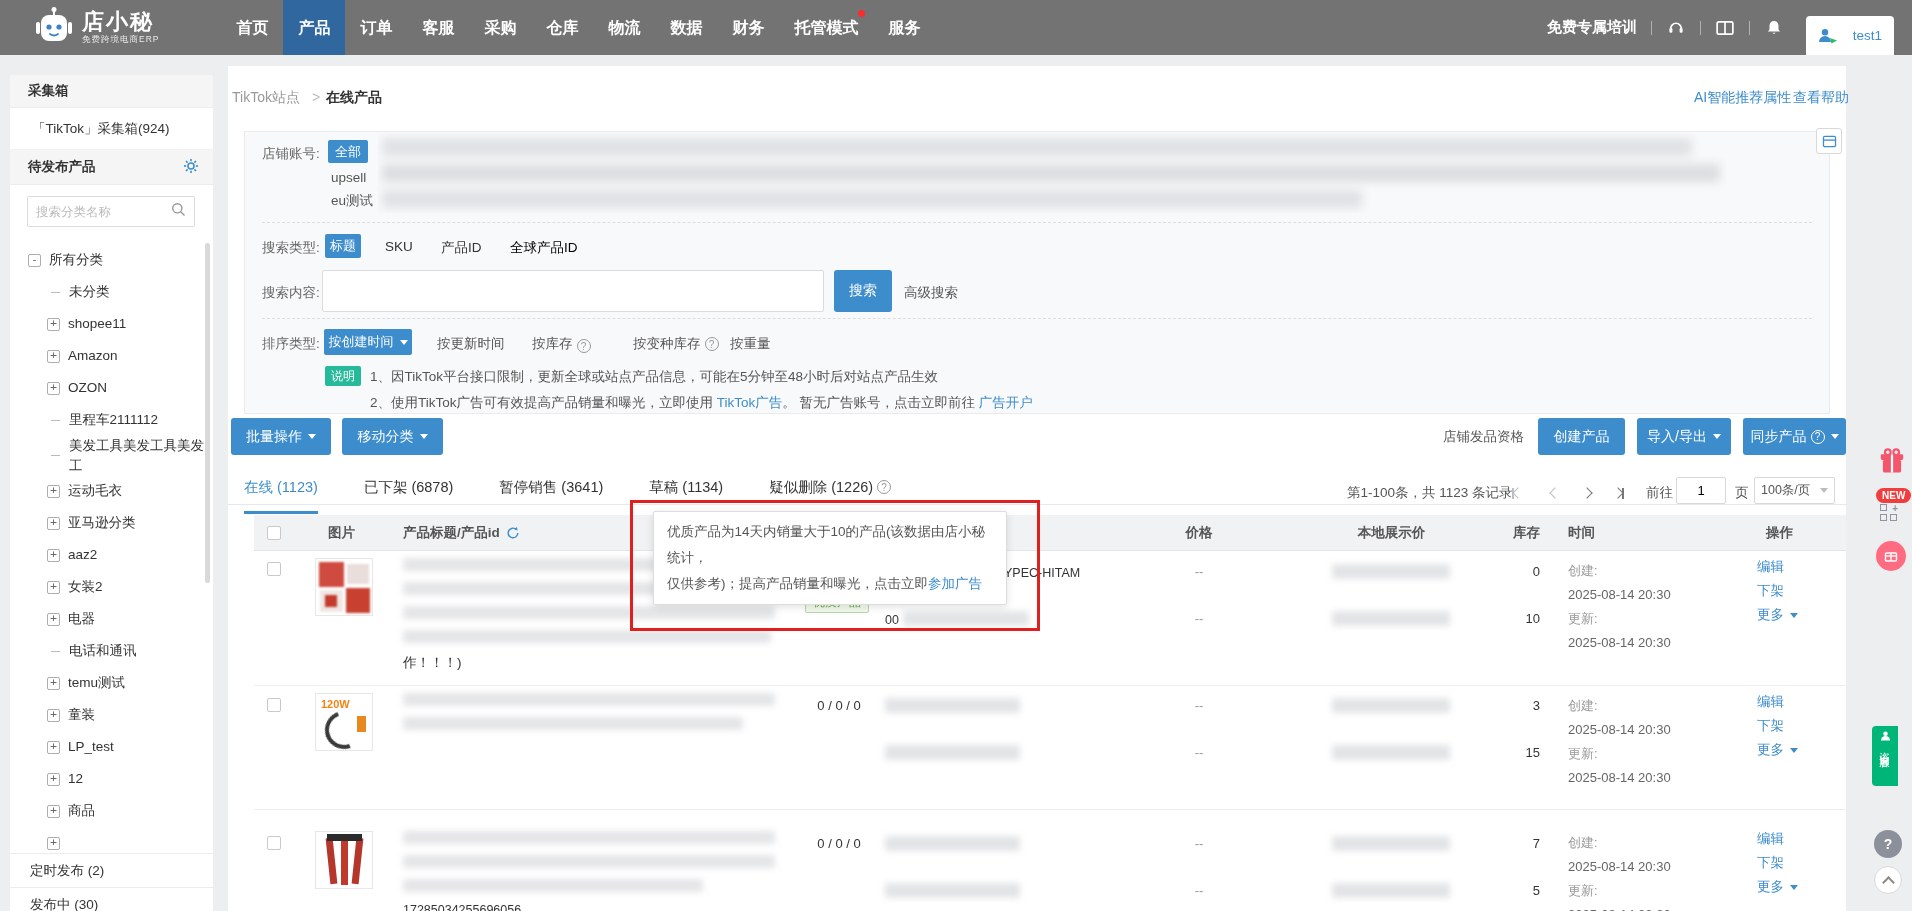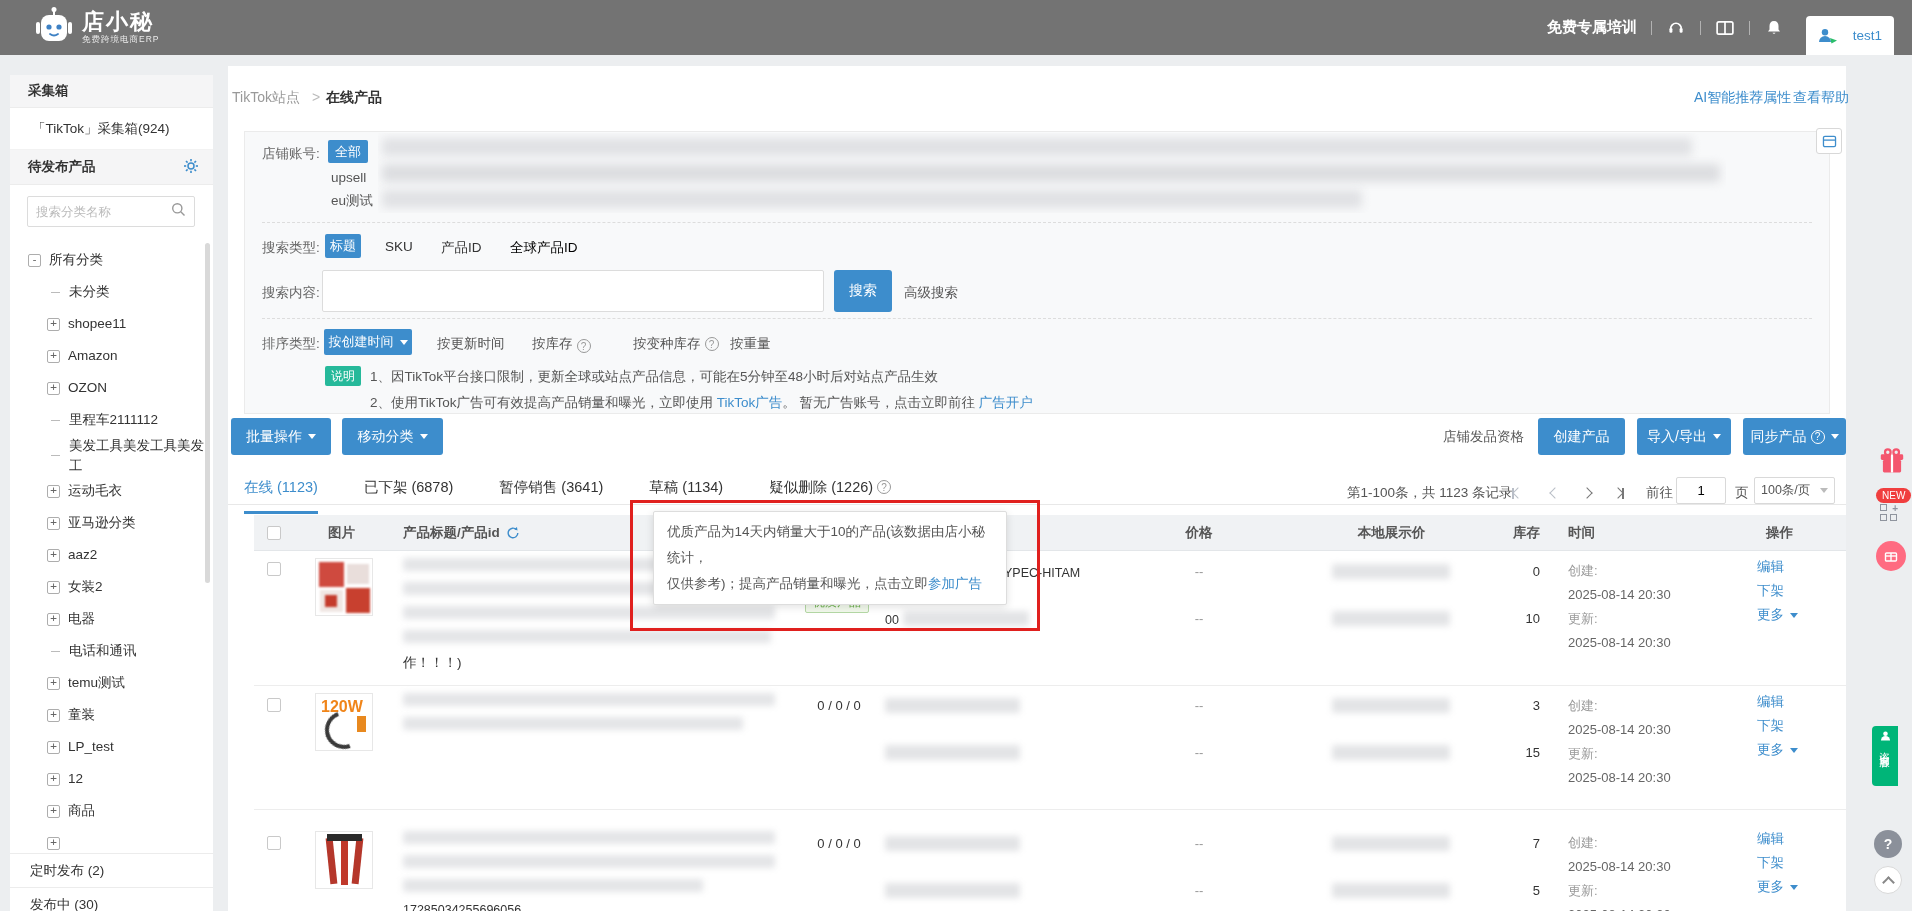--- a/index.html
+++ b/index.html
@@ -88,21 +88,21 @@
 .timecol{position:absolute;left:1314px;font-size:13px}
 .timecol .lab{color:#999;line-height:24px}
 .timecol .val{color:#666;line-height:24px}
 .actcol{position:absolute;left:1503px}
 .alink{color:#3d8dcc;font-size:13.5px;display:block;line-height:24px;cursor:pointer;white-space:nowrap}
 
 .red-rect{position:absolute;left:630px;top:500px;width:410px;height:131px;border:3px solid #e0201e;z-index:40;pointer-events:none}
 .tipbox{position:absolute;left:20px;top:8px;width:354px;background:#fff;border:1px solid #ddd;box-shadow:0 2px 8px rgba(0,0,0,.12);border-radius:2px;padding:7px 13px;font-size:13.5px;color:#555;line-height:26px;pointer-events:auto}
 
 .fl{position:absolute;z-index:45;cursor:pointer}
-.newbadge{left:1876px;top:488px;background:#f03e3e;color:#fff;font-size:10px;font-weight:normal;border-radius:8px;padding:2px 6px}
+.newbadge{left:1876px;top:488px;background:#f03e3e;color:#fff;font-size:10px;font-weight:bold;border-radius:8px;padding:2px 6px}
 .promo{left:1876px;top:541px;width:30px;height:30px;border-radius:50%;background:#ff6b81;display:flex;align-items:center;justify-content:center}
 .consult{left:1872px;top:726px;width:26px;height:60px;background:#00b578;border-radius:4px 0 0 4px;display:flex;flex-direction:column;align-items:center;padding-top:5px;gap:3px}
 .consult .vtxt{writing-mode:vertical-rl;color:#fff;font-size:10.5px;letter-spacing:2px}
 .circ{width:28px;height:28px;border-radius:50%;display:flex;align-items:center;justify-content:center}
 .help-c{left:1874px;top:830px;background:#8b909a;color:#fff;font-size:14px;font-weight:bold}
 .help-c::before{content:"?"}
 .top-c{left:1874px;top:866px;background:#fff;border:1px solid #d9d9d9}
 .chev-up{width:9px;height:9px;border-left:2px solid #888;border-top:2px solid #888;transform:rotate(45deg);margin-top:4px}
 .sq-icon{left:1880px;top:504px;width:18px;height:18px;position:absolute}
 .sq{position:absolute;width:7px;height:7px;border:1.3px solid #8f949e}
@@ -122,20 +122,33 @@
           <rect x="7" y="9" width="26" height="26" rx="8" fill="#fff"></rect>
           <circle cx="15" cy="21" r="2.6" fill="#3e81c4"></circle>
           <circle cx="25" cy="21" r="2.6" fill="#3e81c4"></circle>
           <path d="M16 28 q4 3 8 0" stroke="#3e81c4" stroke-width="1.8" fill="none" stroke-linecap="round"></path>
         </svg>
     </span>
     <span class="brand-txt">
       <div class="brand-title">店小秘</div>
       <div class="brand-sub">免费跨境电商ERP</div>
     </span>
+  </div>
+  <div class="menu">
+    <div class="mi">首页</div>
+    <div class="mi active">产品</div>
+    <div class="mi">订单</div>
+    <div class="mi">客服</div>
+    <div class="mi">采购</div>
+    <div class="mi">仓库</div>
+    <div class="mi">物流</div>
+    <div class="mi">数据</div>
+    <div class="mi">财务</div>
+    <div class="mi"><span>托管模式</span><span class="dot"></span></div>
+    <div class="mi">服务</div>
   </div>
   <div class="nav-right">
     <span class="train">免费专属培训</span>
     <span class="sep"></span>
     <span class="nico">
         <svg width="18" height="17" viewBox="0 0 16 16">
           <path d="M3 9a5 5 0 0 1 10 0" stroke="#fff" stroke-width="1.6" fill="none"></path>
           <rect x="1.8" y="8.5" width="2.8" height="4.5" rx="1.2" fill="#fff"></rect>
           <rect x="11.4" y="8.5" width="2.8" height="4.5" rx="1.2" fill="#fff"></rect>
         </svg>
@@ -459,21 +472,21 @@
     <div class="actcol" style="top:4px">
       <span class="alink">编辑</span>
       <span class="alink">下架</span>
       <span class="alink"><span>更多</span><span class="cdn" style="border-top-color:#3d8dcc"></span></span>
     </div>
   </div>
 
   <div class="p-row r2">
     <span class="cb abs" style="left:13px;top:12px"></span>
     <div class="thumb" style="top:7px">
-      <span style="position:absolute;left:5px;top:4px;font-size:16px;font-weight:bold;color:#f08519">120W</span>
+      <span style="position:absolute;left:5px;top:4px;font-size:11px;font-weight:bold;color:#f08519">120W</span>
       <div style="position:absolute;left:9px;top:17px;width:38px;height:38px;border:4px solid #3a3a3a;border-radius:50%;border-top-color:transparent;border-right-color:transparent;transform:rotate(25deg);filter:blur(.5px)"></div>
       <div style="position:absolute;right:6px;top:22px;width:9px;height:16px;background:#e8891f;filter:blur(.5px)"></div>
     </div>
     <div class="abs" style="left:149px;top:7px;width:380px">
       <div class="t-bl" style="width:372px"></div>
       <div class="t-bl" style="width:340px"></div>
     </div>
     <div class="sales" style="top:12px">0 / 0 / 0</div>
     <span class="chip-bl" style="left:631px;top:12px;width:135px"></span>
     <span class="chip-bl" style="left:631px;top:59px;width:135px"></span>

